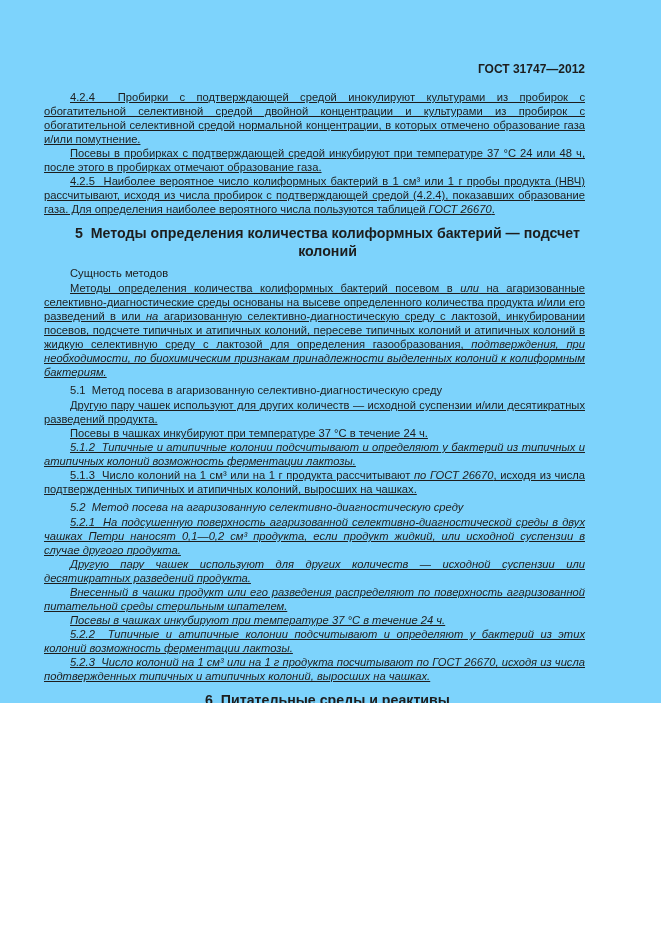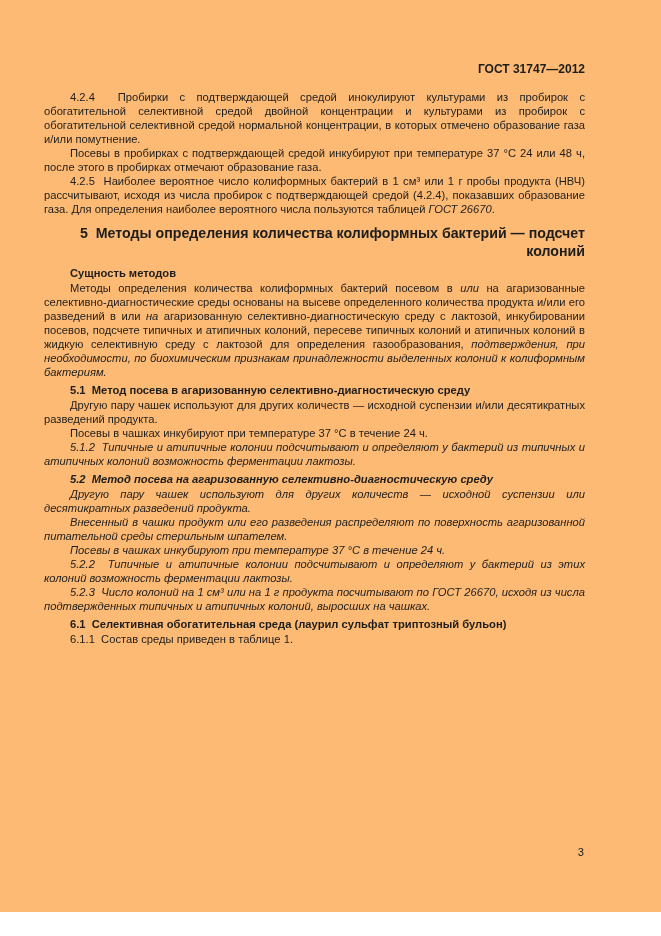--- a/index.html
+++ b/index.html
@@ -1,41 +1,41 @@
 <!DOCTYPE html>
 <html lang="ru"><head>
 <meta charset="utf-8">
 <style>
   html,body{margin:0;padding:0;background:#ffffff;}
   .doc{
     position:relative;
-    width:661px;height:912px;
-    background:#fdba74;
+    width:661px;height:703px;
+    background:#7dd3fc;
     font-family:"Liberation Sans","DejaVu Sans",sans-serif;
     color:#1d1d1d;
     overflow:hidden;
   }
   .header{
     position:absolute;top:62px;left:44px;width:541px;
     text-align:right;font-weight:bold;font-size:12px;line-height:14px;
   }
   .body-block{
     position:absolute;top:90px;left:44px;width:541px;
   }
   .p{
     font-size:11.2px;line-height:14px;
     text-align:justify;text-indent:26px;margin:0;
-    hyphens:auto;-webkit-hyphens:auto;
+    hyphens:auto;text-decoration:underline;-webkit-hyphens:auto;
   }
   .h1{
     font-size:14.2px;font-weight:bold;line-height:18px;
-    margin:8px 0 6px 0;padding-left:26px;text-align:right;
+    margin:8px 0 6px 0;padding-left:26px;text-align:center;
   }
   .h2{
-    font-size:11.2px;font-weight:bold;line-height:14px;
+    font-size:11.2px;font-weight:normal;line-height:14px;
     margin:4px 0 1px 0;text-indent:26px;text-align:left;
   }
   .i{font-style:italic;text-align:center;}
   .pagenum{
     position:absolute;top:845px;left:44px;width:540px;
     text-align:right;font-size:11.2px;line-height:14px;
   }
 </style>
 </head>
 <body>
@@ -48,23 +48,26 @@
       <div class="p"><span>4.2.4&nbsp; Пробирки с подтверждающей средой инокулируют культурами из пробирок с обогатительной селективной средой двойной концентрации и культурами из пробирок с обогатительной селективной средой нормальной концентрации, в которых отмечено образование газа и/или помутнение.</span></div>
       <div class="p"><span>Посевы в пробирках с подтверждающей средой инкубируют при температуре 37 °C 24 или 48 ч, после этого в пробирках отмечают образование газа.</span></div>
       <div class="p"><span>4.2.5&nbsp; Наиболее вероятное число колиформных бактерий в 1 см³ или 1 г пробы продукта (НВЧ) рассчитывают, исходя из числа пробирок с подтверждающей средой (4.2.4), показавших образование газа. Для определения наиболее вероятного числа пользуются таблицей </span><span class="i">ГОСТ 26670</span><span>.</span></div>
       <div class="h1"><span>5&nbsp; Методы определения количества колиформных бактерий — подсчет колоний</span></div>
       <div class="h2"><span>Сущность методов</span></div>
       <div class="p"><span>Методы определения количества колиформных бактерий посевом в </span><span class="i">или</span><span> на агаризованные селективно-диагностические среды основаны на высеве определенного количества продукта и/или его разведений в или </span><span class="i">на</span><span> агаризованную селективно-диагностическую среду с лактозой, инкубировании посевов, подсчете типичных и атипичных колоний, пересеве типичных колоний и атипичных колоний в жидкую селективную среду с лактозой для определения газообразования, </span><span class="i">подтверждения, при необходимости, по биохимическим признакам принадлежности выделенных колоний к колиформным бактериям.</span></div>
       <div class="h2"><span>5.1&nbsp; Метод посева в агаризованную селективно-диагностическую среду</span></div>
       <div class="p"><span>Другую пару чашек используют для других количеств — исходной суспензии и/или десятикратных разведений продукта.</span></div>
       <div class="p"><span>Посевы в чашках инкубируют при температуре 37 °C в течение 24 ч.</span></div>
       <div class="p"><span class="i">5.1.2&nbsp; Типичные и атипичные колонии подсчитывают и определяют у бактерий из типичных и атипичных колоний возможность ферментации лактозы.</span></div>
+      <div class="p"><span>5.1.3&nbsp; Число колоний на 1 см³ или на 1 г продукта рассчитывают </span><span class="i">по ГОСТ 26670</span><span>, исходя из числа подтвержденных типичных и атипичных колоний, выросших на чашках.</span></div>
       <div class="h2"><span class="i">5.2&nbsp; Метод посева на агаризованную селективно-диагностическую среду</span></div>
+      <div class="p"><span class="i">5.2.1&nbsp; На подсушенную поверхность агаризованной селективно-диагностической среды в двух чашках Петри наносят 0,1—0,2 см³ продукта, если продукт жидкий, или исходной суспензии в случае другого продукта.</span></div>
       <div class="p"><span class="i">Другую пару чашек используют для других количеств — исходной суспензии или десятикратных разведений продукта.</span></div>
       <div class="p"><span class="i">Внесенный в чашки продукт или его разведения распределяют по поверхность агаризованной питательной среды стерильным шпателем.</span></div>
       <div class="p"><span class="i">Посевы в чашках инкубируют при температуре 37 °C в течение 24 ч.</span></div>
       <div class="p"><span class="i">5.2.2&nbsp; Типичные и атипичные колонии подсчитывают и определяют у бактерий из этих колоний возможность ферментации лактозы.</span></div>
       <div class="p"><span class="i">5.2.3&nbsp; Число колоний на 1 см³ или на 1 г продукта посчитывают по ГОСТ 26670, исходя из числа подтвержденных типичных и атипичных колоний, выросших на чашках.</span></div>
+      <div class="h1"><span>6&nbsp; Питательные среды и реактивы</span></div>
       <div class="h2"><span>6.1&nbsp; Селективная обогатительная среда (лаурил сульфат триптозный бульон)</span></div>
       <div class="p"><span>6.1.1&nbsp; Состав среды приведен в таблице 1.</span></div>
     </div>
   <div class="pagenum">3</div>
 </div>
 
 </body></html>

